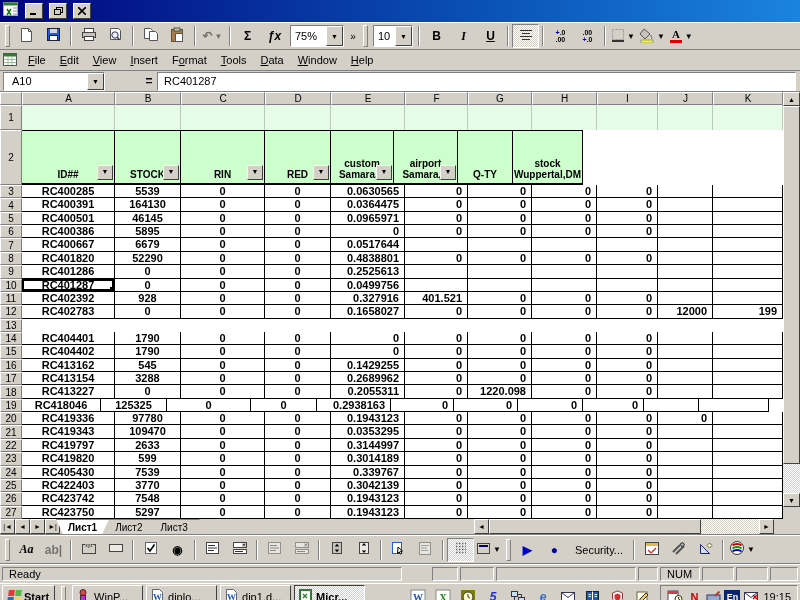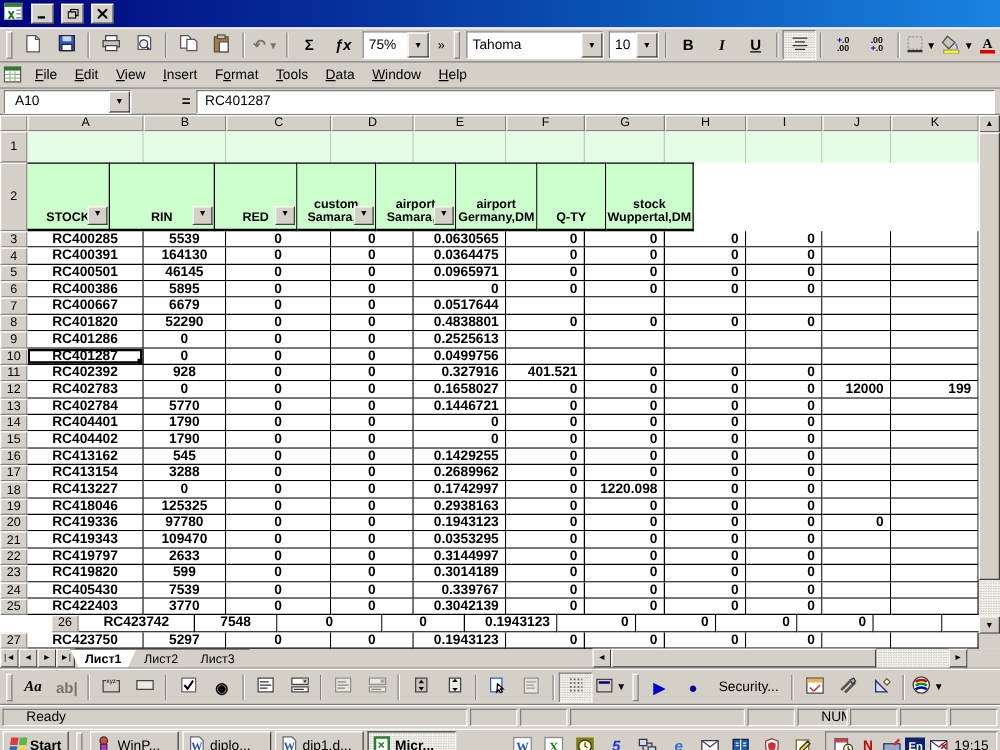--- a/index.html
+++ b/index.html
@@ -100,21 +100,21 @@
   .stab.active{background:#fff;font-weight:bold;z-index:2}
   .tgap{flex:1}
   .htrack{width:270px;position:relative;flex:none}
   .hthumb{position:absolute;left:0;top:0;height:15px;width:212px;background:#d4d0c8;
     border:1px solid;border-color:#fff #404040 #404040 #fff;box-sizing:border-box}
   .hcorner{width:26px;background:#d4d0c8;flex:none}
 
   
   .statusbar{height:18px;display:flex;align-items:center;background:#d4d0c8;border-top:1px solid #fff;gap:2px;padding:0 2px;font-size:11px}
   .spane{height:14px;border:1px solid;border-color:#808080 #fff #fff #808080;box-sizing:border-box;
-    display:flex;align-items:center;padding:0 18px;flex:none;overflow:hidden}
+    display:flex;align-items:center;padding:0 6px;flex:none;overflow:hidden}
   .spane.ready{flex:1;max-width:400px}
 
   
   .taskbar{height:25px;background:#d4d0c8;border-top:1px solid #fff;display:flex;align-items:center;padding:0 2px;gap:3px}
   .startbtn{height:21px;background:#d4d0c8;border:1px solid;border-color:#fff #404040 #404040 #fff;
     display:flex;align-items:center;gap:3px;padding:0 5px;font-weight:bold;font-size:11px;flex:none}
   .winlogo{display:grid;grid-template-columns:6px 6px;grid-template-rows:6px 6px;gap:1px;transform:skewX(-8deg)}
   .winlogo i{display:block}
   .taskbtn{width:63px;height:21px;background:#d4d0c8;border:1px solid;border-color:#fff #404040 #404040 #fff;
     display:flex;align-items:center;gap:3px;padding:0 3px;font-size:11px;flex:none;overflow:hidden;white-space:nowrap}
@@ -215,26 +215,20 @@
         <span class="glyph" style="font-style: italic;">ƒx</span>
       </div>
       <div class="combo" style="width: 52px;">
         <span class="val">75%</span>
         <span class="dd">
           <span>▼</span>
         </span>
       </div>
       <div class="chev">»</div>
       <div class="grip"></div>
-      <div class="combo" style="width: 108px;">
-        <span class="val">Tahoma</span>
-        <span class="dd">
-          <span>▼</span>
-        </span>
-      </div>
       <div class="combo" style="width: 38px;">
         <span class="val">10</span>
         <span class="dd">
           <span>▼</span>
         </span>
       </div>
       <div class="sep"></div>
       <div class="tbtn">
         <span class="glyph">B</span>
       </div>
@@ -349,20 +343,26 @@
           <div class="r1cell" style="width: 74px;"></div>
           <div class="r1cell" style="width: 63px;"></div>
           <div class="r1cell" style="width: 64px;"></div>
           <div class="r1cell" style="width: 65px;"></div>
           <div class="r1cell" style="width: 61px;"></div>
           <div class="r1cell" style="width: 55px;"></div>
           <div class="r1cell" style="width: 70px;"></div>
         </div>
         <div class="grow row2">
           <div class="rowhead" style="width: 22px;">2</div>
+          <div class="r2cell" style="width: 93px;">
+            <span>ID##</span>
+            <span class="filterbtn">
+              <span>▼</span>
+            </span>
+          </div>
           <div class="r2cell" style="width: 66px; justify-content: center;">
             <span>STOCK</span>
             <span class="filterbtn">
               <span>▼</span>
             </span>
           </div>
           <div class="r2cell" style="width: 84px;">
             <span>RIN</span>
             <span class="filterbtn">
               <span>▼</span>
@@ -379,23 +379,20 @@
             <span class="filterbtn">
               <span>▼</span>
             </span>
           </div>
           <div class="r2cell" style="width: 64px;">
             <span>airport Samara,D</span>
             <span class="filterbtn">
               <span>▼</span>
             </span>
           </div>
-          <div class="r2cell" style="width: 65px;">
-            <span>airport Germany,DM</span>
-          </div>
           <div class="r2cell" style="width: 55px;">
             <span>Q-TY</span>
           </div>
           <div class="r2cell" style="width: 70px;">
             <span>stock Wuppertal,DM</span>
           </div>
         </div>
         <div class="drow" style="height: 13.36px;">
           <div class="rowhead" style="width: 22px; font-size: 10px;">3</div>
           <div class="dcell c" style="width: 93px;">RC400285</div>
@@ -529,21 +526,21 @@
           <div class="dcell c" style="width: 84px;">0</div>
           <div class="dcell c" style="width: 66px;">0</div>
           <div class="dcell r" style="width: 74px;">0.1658027</div>
           <div class="dcell r" style="width: 63px;">0</div>
           <div class="dcell r" style="width: 64px;">0</div>
           <div class="dcell r" style="width: 65px;">0</div>
           <div class="dcell r" style="width: 61px;">0</div>
           <div class="dcell r" style="width: 55px;">12000</div>
           <div class="dcell r" style="width: 70px;">199</div>
         </div>
-        <div class="drow" style="height: 13.36px;">
+        <div class="drow" style="height: 13.36px; flex-direction: column;">
           <div class="rowhead" style="width: 22px; font-size: 10px;">13</div>
           <div class="dcell c" style="width: 93px;">RC402784</div>
           <div class="dcell c" style="width: 66px;">5770</div>
           <div class="dcell c" style="width: 84px;">0</div>
           <div class="dcell c" style="width: 66px;">0</div>
           <div class="dcell r" style="width: 74px;">0.1446721</div>
           <div class="dcell r" style="width: 63px;">0</div>
           <div class="dcell r" style="width: 64px;">0</div>
           <div class="dcell r" style="width: 65px;">0</div>
           <div class="dcell r" style="width: 61px;">0</div>
@@ -605,31 +602,31 @@
           <div class="dcell r" style="width: 61px;">0</div>
           <div class="dcell r" style="width: 55px;"></div>
           <div class="dcell r" style="width: 70px;"></div>
         </div>
         <div class="drow" style="height: 13.36px;">
           <div class="rowhead" style="width: 22px; font-size: 10px;">18</div>
           <div class="dcell c" style="width: 93px;">RC413227</div>
           <div class="dcell c" style="width: 66px;">0</div>
           <div class="dcell c" style="width: 84px;">0</div>
           <div class="dcell c" style="width: 66px;">0</div>
-          <div class="dcell r" style="width: 74px;">0.1742997</div>
+          <div class="dcell r" style="width: 74px;">0.2055311</div>
           <div class="dcell r" style="width: 63px;">0</div>
           <div class="dcell r" style="width: 64px;">1220.098</div>
           <div class="dcell r" style="width: 65px;">0</div>
           <div class="dcell r" style="width: 61px;">0</div>
           <div class="dcell r" style="width: 55px;"></div>
           <div class="dcell r" style="width: 70px;"></div>
         </div>
         <div class="drow" style="height: 13.36px;">
           <div class="rowhead" style="width: 22px; font-size: 10px;">19</div>
-          <div class="dcell c" style="width: 93px;">RC418046</div>
+          <div class="dcell c" style="width: 79px;">RC418046</div>
           <div class="dcell c" style="width: 66px;">125325</div>
           <div class="dcell c" style="width: 84px;">0</div>
           <div class="dcell c" style="width: 66px;">0</div>
           <div class="dcell r" style="width: 74px;">0.2938163</div>
           <div class="dcell r" style="width: 63px;">0</div>
           <div class="dcell r" style="width: 64px;">0</div>
           <div class="dcell r" style="width: 65px;">0</div>
           <div class="dcell r" style="width: 61px;">0</div>
           <div class="dcell r" style="width: 55px;"></div>
           <div class="dcell r" style="width: 70px;"></div>
@@ -711,21 +708,21 @@
           <div class="dcell c" style="width: 84px;">0</div>
           <div class="dcell c" style="width: 66px;">0</div>
           <div class="dcell r" style="width: 74px;">0.3042139</div>
           <div class="dcell r" style="width: 63px;">0</div>
           <div class="dcell r" style="width: 64px;">0</div>
           <div class="dcell r" style="width: 65px;">0</div>
           <div class="dcell r" style="width: 61px;">0</div>
           <div class="dcell r" style="width: 55px;"></div>
           <div class="dcell r" style="width: 70px;"></div>
         </div>
-        <div class="drow" style="height: 13.36px; padding-left: 41px;">
+        <div class="drow" style="height: 13.36px;">
           <div class="rowhead" style="width: 22px; font-size: 10px;">26</div>
           <div class="dcell c" style="width: 93px;">RC423742</div>
           <div class="dcell c" style="width: 66px;">7548</div>
           <div class="dcell c" style="width: 84px;">0</div>
           <div class="dcell c" style="width: 66px;">0</div>
           <div class="dcell r" style="width: 74px;">0.1943123</div>
           <div class="dcell r" style="width: 63px;">0</div>
           <div class="dcell r" style="width: 64px;">0</div>
           <div class="dcell r" style="width: 65px;">0</div>
           <div class="dcell r" style="width: 61px;">0</div>

